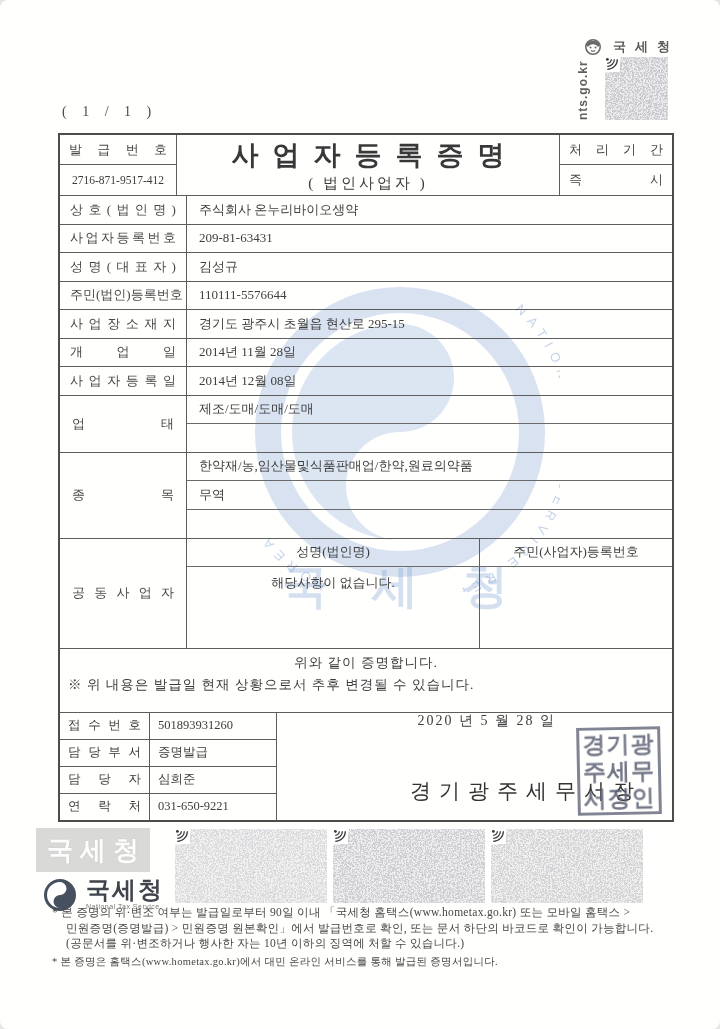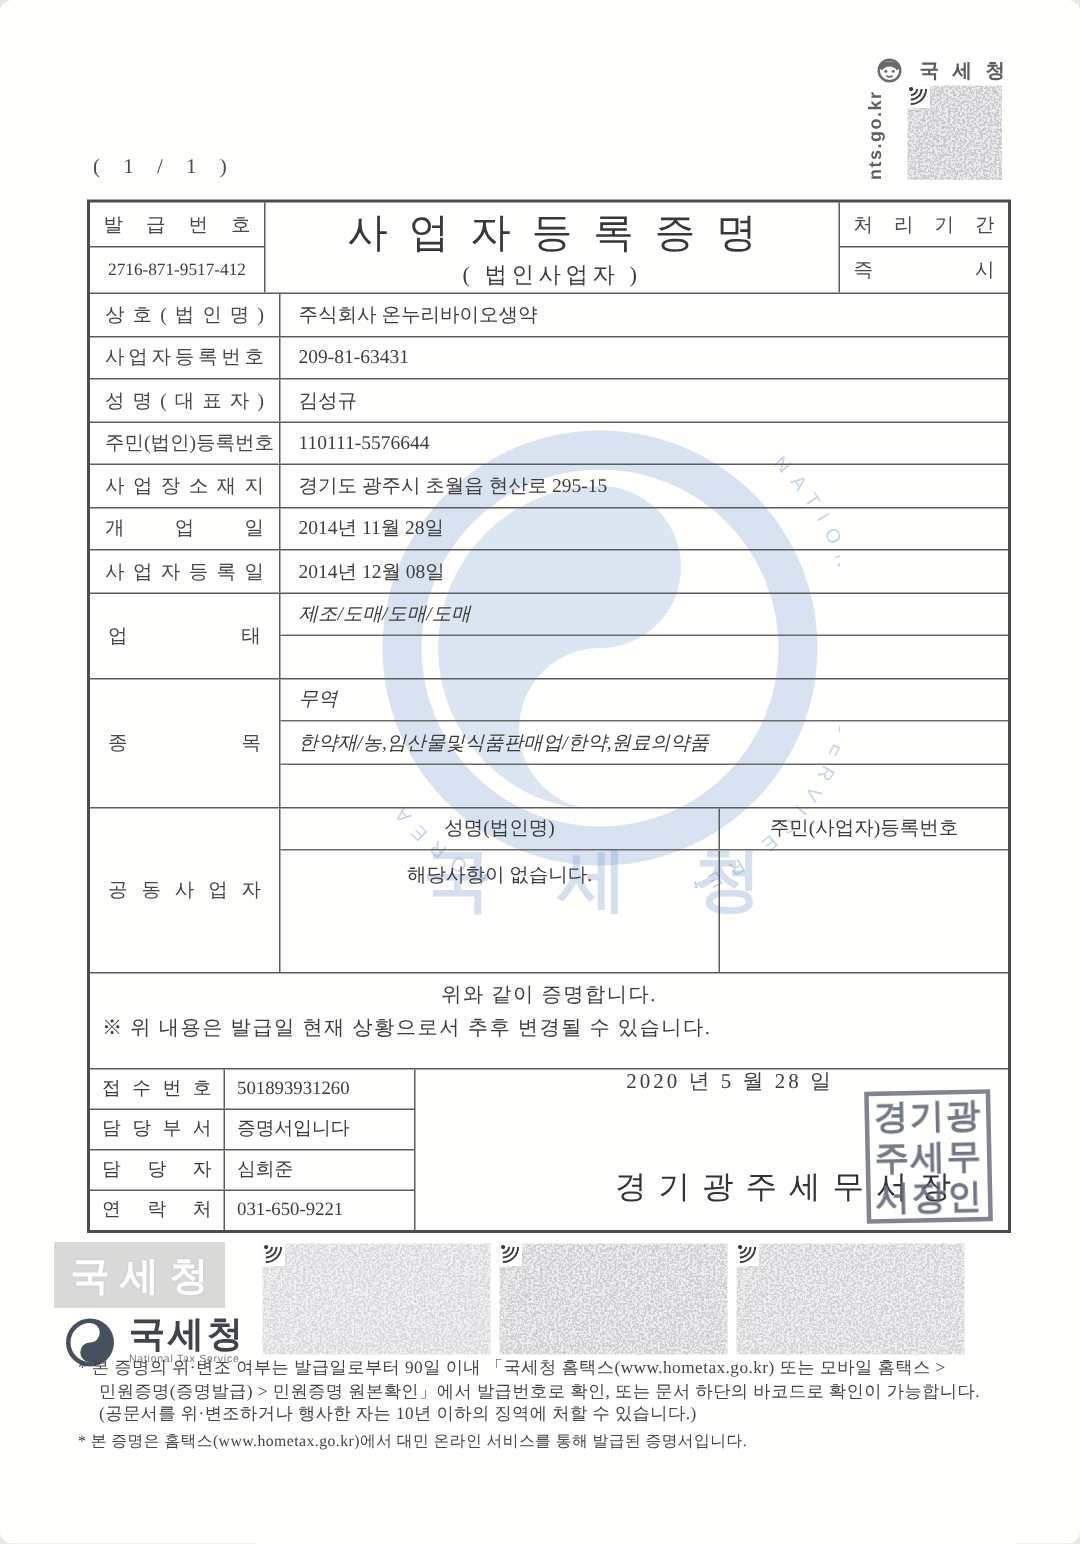--- a/index.html
+++ b/index.html
@@ -36,31 +36,31 @@
     border:2px solid #4c4c4c; z-index:1; display:flex; flex-direction:column;
     background:transparent;
   }
   .doc-table .line-t { border-top:1px solid #5d5d5d; }
   .row-header { display:flex; height:60px; }
   .cell-issue { width:117px; border-right:1px solid #5d5d5d; display:flex; flex-direction:column; }
   .cell-issue .half, .cell-proc .half { height:30px; display:flex; align-items:center; padding:0 9px; }
   .cell-issue .half:first-child, .cell-proc .half:first-child { border-bottom:1px solid #5d5d5d; }
   .issue-value { font-size:11.5px; letter-spacing:0; padding:0 4px !important; justify-content:center; }
   .cell-title { flex:1; display:flex; flex-direction:column; align-items:center; justify-content:center; }
-  .doc-title { font-size:27px; font-weight:400; letter-spacing:14px; text-indent:14px; color:#383838; }
+  .doc-title { font-size:27px; font-weight:700; letter-spacing:14px; text-indent:14px; color:#383838; }
   .doc-subtitle { font-size:15px; letter-spacing:3px; margin-top:1px; }
   .cell-proc { width:113px; border-left:1px solid #5d5d5d; display:flex; flex-direction:column; }
   .label-spread { font-size:13px; color:#474747; }
   [data-spread] { display:flex; justify-content:space-between; align-items:center; width:100%; }
   .field-row { display:flex; height:28.5px; }
   .field-label { width:127px; border-right:1px solid #5d5d5d; padding:0 10px; font-size:13px; color:#474747; }
   .field-value { flex:1; display:flex; align-items:center; padding-left:12px; font-size:13px; color:#3e3e3e; }
   .multi-row { display:flex; }
   .multi-label { width:127px; border-right:1px solid #5d5d5d; padding:0 12px; font-size:13px; color:#474747; }
-  .multi-lines { flex:1; display:flex; flex-direction:column;font-style:italic; }
+  .multi-lines { flex:1; display:flex; flex-direction:column; }
   .multi-lines .ln { flex:1; display:flex; align-items:center; padding-left:12px; font-size:13px; }
   .multi-lines .ln + .ln { border-top:1px solid #6a6a6a; }
   .coowner-row { display:flex; height:110px; }
   .co-right { flex:1; display:flex; flex-direction:column; }
   .co-head { height:28px; display:flex; }
   .co-body { flex:1; display:flex; }
   .co-col1 { flex:1; display:flex; justify-content:center; font-size:13px; }
   .co-col2 { width:193px; border-left:1px solid #5d5d5d; display:flex; justify-content:center; font-size:13px; }
   .co-head .co-col1, .co-head .co-col2 { align-items:center; border-bottom:1px solid #6a6a6a; }
   .co-body .co-col1 { align-items:flex-start; padding-top:7px; }
@@ -278,22 +278,22 @@
         <div class="ln"></div>
       </div>
     </div>
 
     <div class="multi-row line-t" style="height:86px">
       <div class="multi-label" data-spread="true">
           <span>종</span>
           <span>목</span>
         </div>
       <div class="multi-lines">
+        <div class="ln">한약재/농,임산물및식품판매업/한약,원료의약품</div>
         <div class="ln">무역</div>
-        <div class="ln">한약재/농,임산물및식품판매업/한약,원료의약품</div>
         <div class="ln"></div>
       </div>
     </div>
 
     <div class="coowner-row line-t">
       <div class="multi-label" data-spread="true">
           <span>공</span>
           <span>동</span>
           <span>사</span>
           <span>업</span>
@@ -328,21 +328,21 @@
             </div>
           <div class="sub-value">501893931260</div>
         </div>
         <div class="sub-row">
           <div class="sub-label" data-spread="true">
               <span>담</span>
               <span>당</span>
               <span>부</span>
               <span>서</span>
             </div>
-          <div class="sub-value">증명서입니다</div>
+          <div class="sub-value">증명발급</div>
         </div>
         <div class="sub-row">
           <div class="sub-label" data-spread="true">
               <span>담</span>
               <span>당</span>
               <span>자</span>
             </div>
           <div class="sub-value">심희준</div>
         </div>
         <div class="sub-row">

